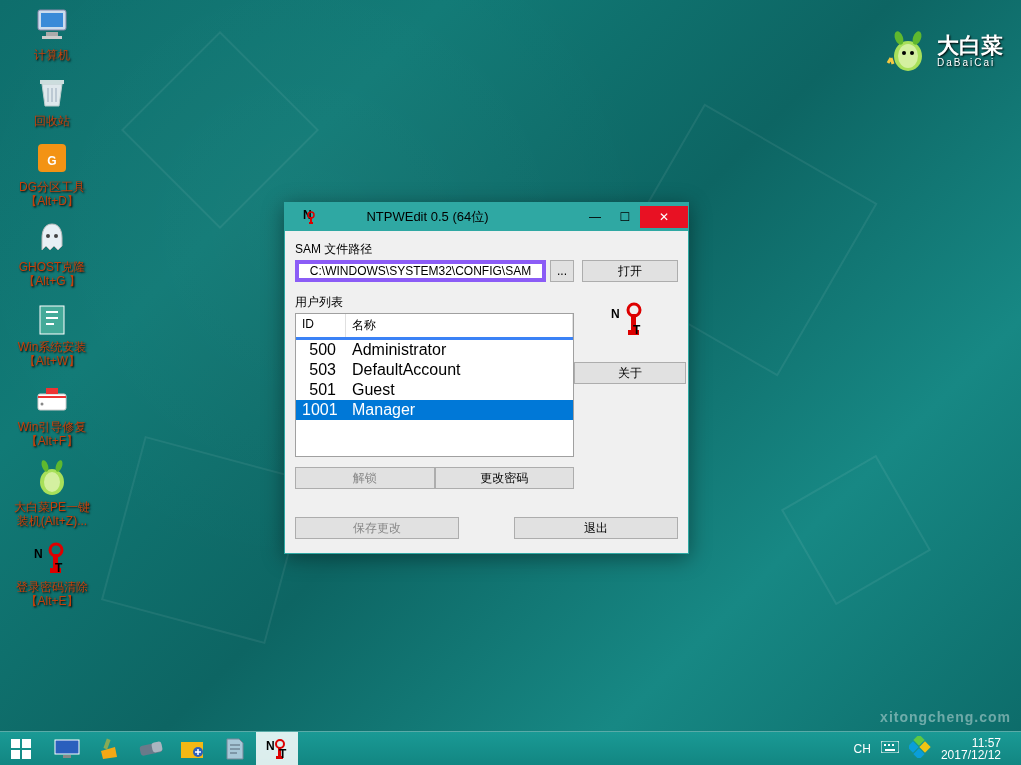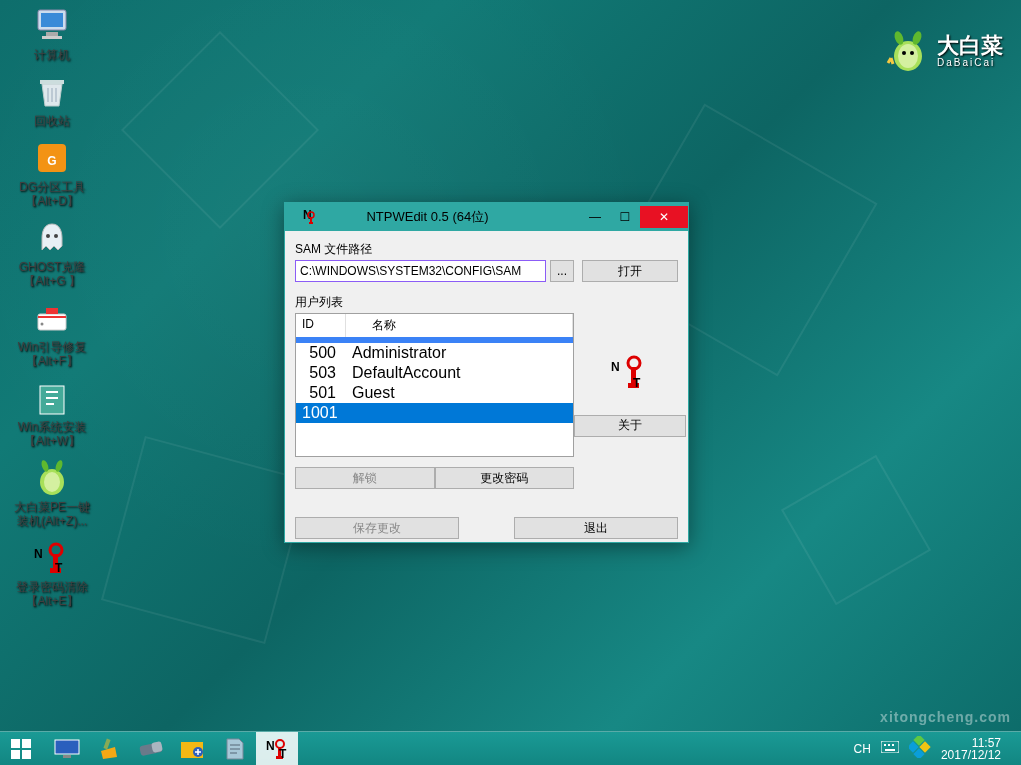--- a/index.html
+++ b/index.html
@@ -10,53 +10,53 @@
 .geo { position:absolute; opacity:0.07; border:2px solid #fff; }
 .geo.t1 { width:140px;height:140px;left:150px;top:60px;transform:rotate(45deg);}
 .geo.t2 { width:200px;height:200px;right:180px;top:140px;transform:rotate(30deg);}
 .geo.t3 { width:170px;height:170px;left:120px;bottom:140px;transform:rotate(15deg);}
 .geo.t4 { width:110px;height:110px;right:110px;bottom:180px;transform:rotate(60deg);}
 
 
 .desktop-icons { position:absolute; left:12px; top:6px; width:84px; }
 .dicon { width:80px; text-align:center; margin-bottom:10px; cursor:pointer; }
 .dicon .glyph { width:40px; height:40px; margin:0 auto 2px; display:flex; align-items:center; justify-content:center; }
-.dicon .label { color:#404040; text-shadow:1px 1px 2px #000; font-size:12px; line-height:14px; word-break:break-all;}
+.dicon .label { color:#c2410c; text-shadow:1px 1px 2px #000; font-size:12px; line-height:14px; word-break:break-all;}
 
 .brand { position:absolute; right:18px; top:28px; display:flex; align-items:center; gap:6px;}
 .brand .cabbage { width:46px;height:46px; }
 .brand-text { color:#fff; font-size:22px; font-weight:bold; text-shadow:1px 1px 2px #000; line-height:1;}
 .brand-sub { color:#fff; font-size:10px; letter-spacing:2px; text-shadow:1px 1px 2px #000; }
 
 
 .window { position:absolute; left:284px; top:202px; width:405px; background:#f0f0f0; border:1px solid #2fa8a3; box-shadow:0 4px 20px rgba(0,0,0,0.4); }
 .titlebar { height:28px; background:#2fa8a3; display:flex; align-items:center; padding-left:18px; }
 .titlebar .ticon { width:16px;height:16px; margin-right:6px;}
 .titlebar .title { flex:1; text-align:center; color:#000; font-size:13px; margin-left:-50px;}
 .titlebar .wbtns { display:flex; height:22px; }
 .wbtn { width:30px; display:flex; align-items:center; justify-content:center; cursor:pointer; }
 .wbtn.min, .wbtn.max { background:#2fa8a3; color:#000;}
 .wbtn.close { width:48px; background:#e81123; color:#fff; }
 .wbtn span { font-family:Arial; font-size:12px;}
 
-.window-body { padding:10px 10px 3px; }
+.window-body { padding:10px 10px 14px; }
 .field-row { display:flex; gap:8px; margin-bottom:12px; align-items:flex-end; }
 .field-left { flex:1; }
 .flabel { font-size:12px; margin-bottom:2px; display:block;}
 .finput-row { display:flex; gap:4px;}
-.finput { flex:1; height:22px; border:1px solid #8b5cf6; padding:0 4px; font-size:12px; background:#fff;}
+.finput { flex:1; height:22px; border:4px solid #8b5cf6; padding:0 4px; font-size:12px; background:#fff;text-align:center;}
 .fbrowse { width:24px; height:22px; border:1px solid #adadad; background:#e1e1e1; cursor:pointer; font-size:12px;}
 .btn { height:22px; border:1px solid #adadad; background:#e1e1e1; cursor:pointer; padding:0 8px; font-size:12px;}
 .btn:disabled { color:#888; }
 .btn.wide { width:96px; }
 
-.main-row { display:flex; gap:8px;align-items:center; }
+.main-row { display:flex; gap:8px; }
 .user-pane { flex:1; }
 .listbox { border:1px solid #a0a0a0; background:#fff; height:144px; }
-.listhead { display:flex; border-bottom:6px solid #3b82f6; background:#fff;gap:20px;}
+.listhead { display:flex; border-bottom:3px solid #3b82f6; background:#fff;}
 .listhead div { padding:3px 6px; border-right:1px solid #e0e0e0; font-size:12px;}
 .lh-id { width:50px;}
 .lh-name { flex:1;}
 .listrow { display:flex; cursor:pointer;}
 .listrow div { padding:1px 6px; font-size:16px;}
 .listrow.selected { background:#0078d7; color:#fff; }
 .lr-id { width:50px; text-align:right; padding-right:10px !important;}
 .lr-name { flex:1;}
 .action-row { display:flex; margin-top:10px;}
 
@@ -147,36 +147,36 @@
           <path d="M20 6 C12 6 10 14 10 20 L10 32 L14 28 L18 32 L22 28 L26 32 L30 28 L30 20 C30 14 28 6 20 6" fill="#e8f0f5" stroke="#bbb"></path>
           <circle cx="16" cy="18" r="2" fill="#444"></circle>
           <circle cx="24" cy="18" r="2" fill="#444"></circle>
         </svg>
       </div>
       <div class="label">GHOST克隆<br>【Alt+G 】</div>
     </div>
     <div class="dicon">
       <div class="glyph">
         <svg width="40" height="40" viewBox="0 0 40 40">
+          <rect x="8" y="8" width="24" height="28" fill="#4a9" stroke="#fff"></rect>
+          <path d="M14 14 L26 14 M14 20 L26 20 M14 26 L22 26" stroke="#fff" stroke-width="2"></path>
+        </svg>
+      </div>
+      <div class="label">Win系统安装<br>【Alt+W】</div>
+    </div>
+    <div class="dicon">
+      <div class="glyph">
+        <svg width="40" height="40" viewBox="0 0 40 40">
           <rect x="6" y="16" width="28" height="16" rx="2" fill="#fff" stroke="#ccc"></rect>
           <rect x="14" y="10" width="12" height="6" fill="#e33"></rect>
           <rect x="6" y="18" width="28" height="2" fill="#e33"></rect>
           <circle cx="10" cy="26" r="1.5" fill="#888"></circle>
         </svg>
       </div>
       <div class="label">Win引导修复<br>【Alt+F】</div>
-    </div>
-    <div class="dicon">
-      <div class="glyph">
-        <svg width="40" height="40" viewBox="0 0 40 40">
-          <rect x="8" y="8" width="24" height="28" fill="#4a9" stroke="#fff"></rect>
-          <path d="M14 14 L26 14 M14 20 L26 20 M14 26 L22 26" stroke="#fff" stroke-width="2"></path>
-        </svg>
-      </div>
-      <div class="label">Win系统安装<br>【Alt+W】</div>
     </div>
     <div class="dicon">
       <div class="glyph">
         <svg width="40" height="40" viewBox="0 0 40 40">
           <ellipse cx="20" cy="24" rx="12" ry="13" fill="#a8e05a"></ellipse>
           <ellipse cx="20" cy="24" rx="8" ry="10" fill="#d4f0a0"></ellipse>
           <ellipse cx="13" cy="8" rx="3" ry="6" fill="#5fb82e" transform="rotate(-20 13 8)"></ellipse>
           <ellipse cx="27" cy="8" rx="3" ry="6" fill="#5fb82e" transform="rotate(20 27 8)"></ellipse>
         </svg>
       </div>
@@ -247,20 +247,21 @@
               <div class="listrow">
                 <div class="lr-id">503</div>
                 <div class="lr-name">DefaultAccount</div>
               </div>
               <div class="listrow">
                 <div class="lr-id">501</div>
                 <div class="lr-name">Guest</div>
               </div>
               <div class="listrow selected">
                 <div class="lr-id">1001</div>
+                <div class="lr-name">Manager</div>
               </div>
             </div>
         </div>
         <div class="action-row">
           <button class="btn" style="flex:1" disabled="">解锁</button>
           <button class="btn" style="flex:1">更改密码</button>
         </div>
       </div>
       <div class="side-pane">
         <div class="app-icon-big">

